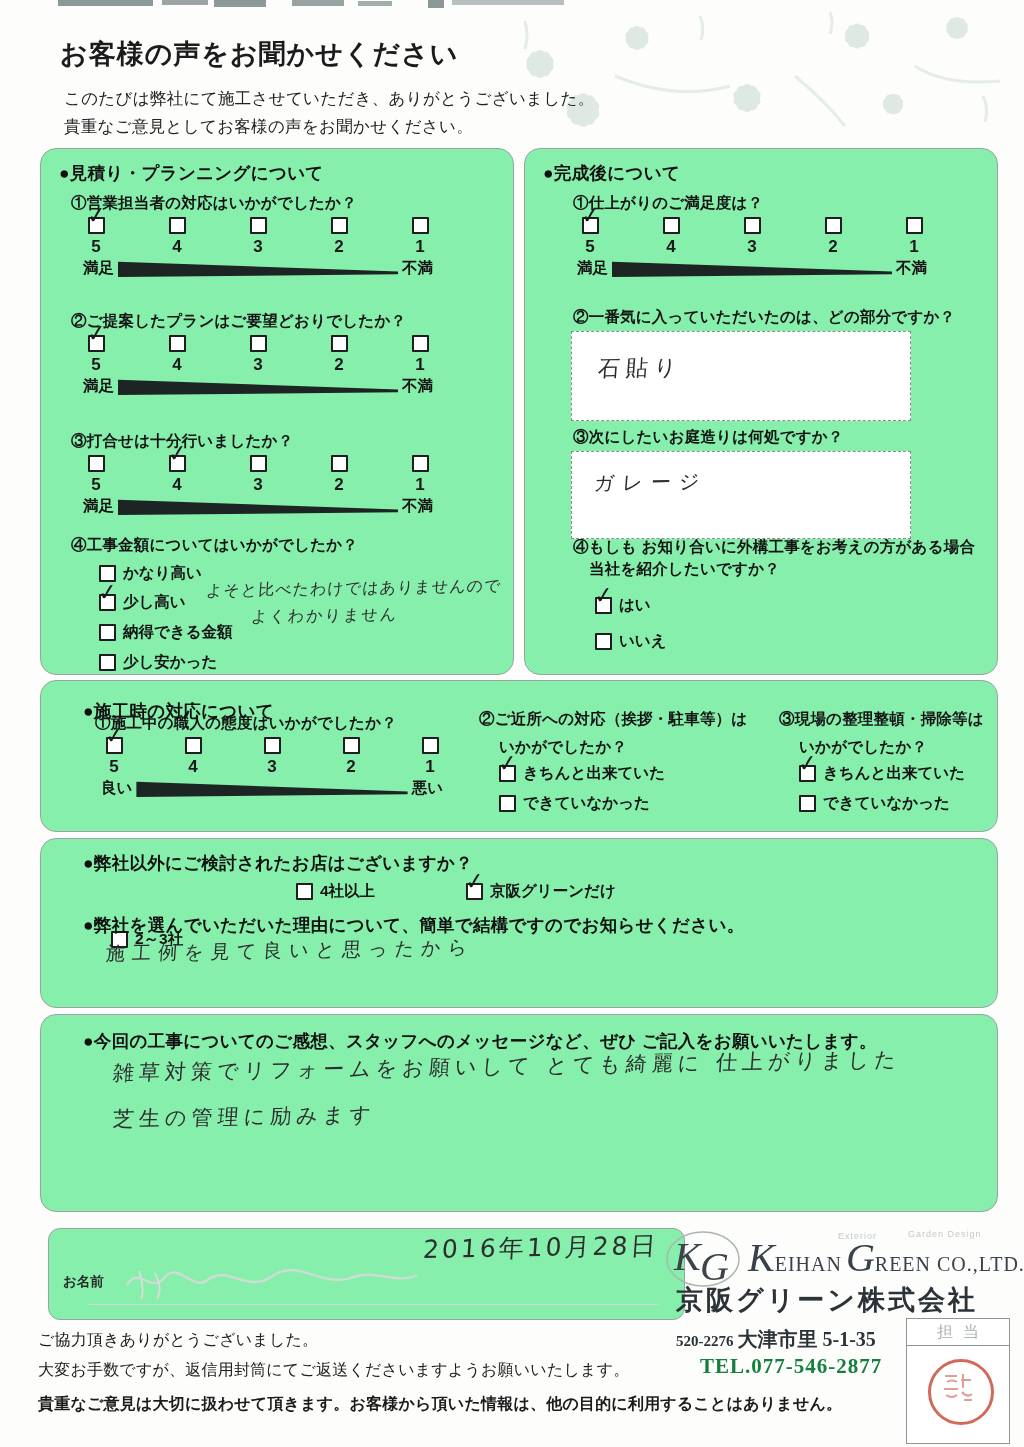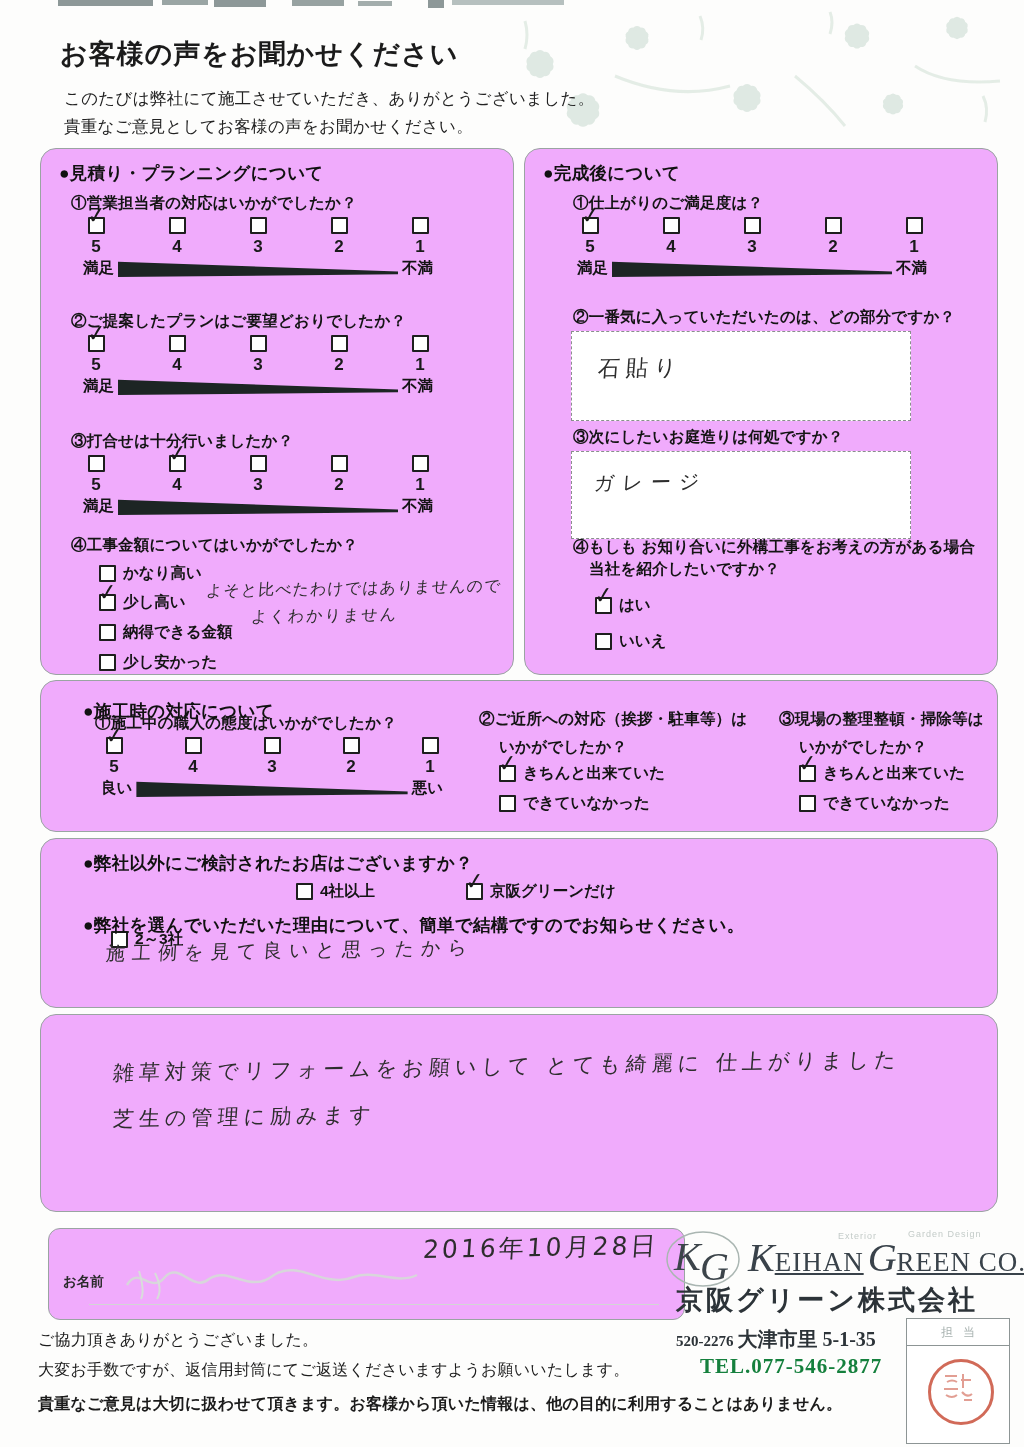--- a/index.html
+++ b/index.html
@@ -6,21 +6,21 @@
   .page{position:relative;width:1024px;height:1447px;background:#fdfdfc;margin:0 auto;
         font-family:"Liberation Sans",sans-serif;color:#151515;overflow:hidden;}
   
   .artifact{position:absolute;background:#8d9898;}
   
   .flowers{position:absolute;left:495px;top:6px;pointer-events:none;}
   
   .page-title{position:absolute;left:60px;top:36px;font-size:27px;font-weight:700;letter-spacing:1px;color:#1b1b1b;}
   .intro{position:absolute;left:64px;font-size:16.5px;font-weight:500;color:#222;letter-spacing:.3px;}
   
-  .box{position:absolute;border:1.5px solid #9aa4a2;border-radius:16px;background:#f0abfc;}
+  .box{position:absolute;border:1.5px solid #9aa4a2;border-radius:16px;background:#86efac;}
   .sec-title{position:absolute;font-size:17.5px;font-weight:700;color:#111;letter-spacing:.3px;}
   .q-label{position:absolute;font-size:15.5px;font-weight:600;color:#141414;letter-spacing:.2px;}
   
   .cb{width:13px;height:13px;border:2px solid #1e1e1e;background:#fff;display:inline-block;position:relative;border-radius:1px;flex:none;}
   .cb.checked::after{content:"✓";position:absolute;left:-3px;top:-15px;font-size:23px;line-height:1;color:#1a1a1a;
                      transform:rotate(-6deg);font-family:"DejaVu Sans",sans-serif;font-weight:400;}
   
   .scale{position:absolute;width:350px;}
   .scale-cols{display:flex;justify-content:space-between;}
   .scale-col{display:flex;flex-direction:column;align-items:center;gap:3px;width:26px;}
@@ -32,31 +32,31 @@
   
   .opt{position:absolute;display:flex;align-items:center;gap:7px;font-size:15.5px;font-weight:600;color:#141414;}
   
   .ansbox{position:absolute;border:1.5px dashed #8a8f8d;background:#fff;}
   
   .handwrite{font-family:"DejaVu Sans",sans-serif;color:#2d2d2d;transform:skewX(-5deg) rotate(-1deg);
              transform-origin:left center;white-space:nowrap;}
   
   .logo-line{position:absolute;color:#39424a;white-space:nowrap;font-family:"Liberation Serif",serif;}
   .lg-big{font-style:italic;font-size:40px;line-height:1;}
-  .lg-small{font-size:27px;letter-spacing:1px;text-decoration:underline;}
+  .lg-small{font-size:20px;letter-spacing:1px;}
   .tagline{position:absolute;font-size:9px;color:#c3cbc8;letter-spacing:1px;}
   .company-jp{position:absolute;font-family:"Liberation Serif",serif;font-weight:700;font-size:27px;
               letter-spacing:3px;color:#2c3338;}
   .company-addr{position:absolute;font-family:"Liberation Serif",serif;font-weight:700;color:#2c3338;}
   .company-tel{position:absolute;font-family:"Liberation Serif",serif;font-weight:700;font-size:21px;
                letter-spacing:1px;color:#15803d;}
   
   .stampbox{position:absolute;border:1px solid #8d9595;background:#fff;}
   .stampbox .hd{height:26px;border-bottom:1px solid #8d9595;display:flex;align-items:center;justify-content:center;
-                font-size:12px;letter-spacing:10px;color:#a8b2b0;padding-left:10px;}
+                font-size:16px;letter-spacing:10px;color:#a8b2b0;padding-left:10px;}
   .hanko{position:absolute;width:60px;height:60px;border:3px solid #c9513c;border-radius:50%;opacity:.85;}
   
   .footer-line{position:absolute;left:38px;font-size:16px;color:#1b1b1b;letter-spacing:.2px;}
   .faint-line{position:absolute;height:1px;background:#d2d6d4;}
 </style>
 </head>
 <body>
 
 <div class="page">
 
@@ -376,20 +376,21 @@
       </div>
     <div class="opt" style="left:425px;top:42px;">
         <span class="cb checked"></span>
         <span>京阪グリーンだけ</span>
       </div>
     <div class="sec-title" style="left:42px;top:74px;">●弊社を選んでいただいた理由について、簡単で結構ですのでお知らせください。</div>
     <div class="handwrite" style="position:absolute;left:65px;top:102px;font-size:19px;letter-spacing:7px;">施工例を見て良いと思ったから</div>
   </div>
 
   <div class="box" style="left:40px;top:1014px;width:956px;height:196px;">
+    <div class="sec-title" style="left:42px;top:14px;">●今回の工事についてのご感想、スタッフへのメッセージなど、ぜひ ご記入をお願いいたします。</div>
     <div class="handwrite" style="position:absolute;left:72px;top:44px;font-size:21px;letter-spacing:5px;">雑草対策でリフォームをお願いして とても綺麗に 仕上がりました</div>
     <div class="handwrite" style="position:absolute;left:72px;top:90px;font-size:21px;letter-spacing:5px;">芝生の管理に励みます</div>
   </div>
 
   <div class="box" style="left:48px;top:1228px;width:635px;height:90px;border-radius:12px;">
     <div class="handwrite" style="position:absolute;right:26px;top:4px;font-size:25px;letter-spacing:3px;">2016年10月28日</div>
     <div style="position:absolute;left:14px;top:44px;font-size:13.5px;font-weight:700;color:#2a2a2a;">お名前</div>
     <svg style="position:absolute;left:70px;top:24px;" width="310" height="52" viewBox="0 0 310 52">
       <path d="M8,32 C20,12 32,42 46,24 C60,8 74,40 90,26 C110,12 130,42 155,22 C180,6 205,36 235,24 C255,16 278,32 298,22" fill="none" stroke="#d5dad7" stroke-width="2.5" opacity=".9"></path>
       <path d="M20,18 q6,20 2,28 M36,20 q8,16 2,26" fill="none" stroke="#d8ddda" stroke-width="2"></path>

